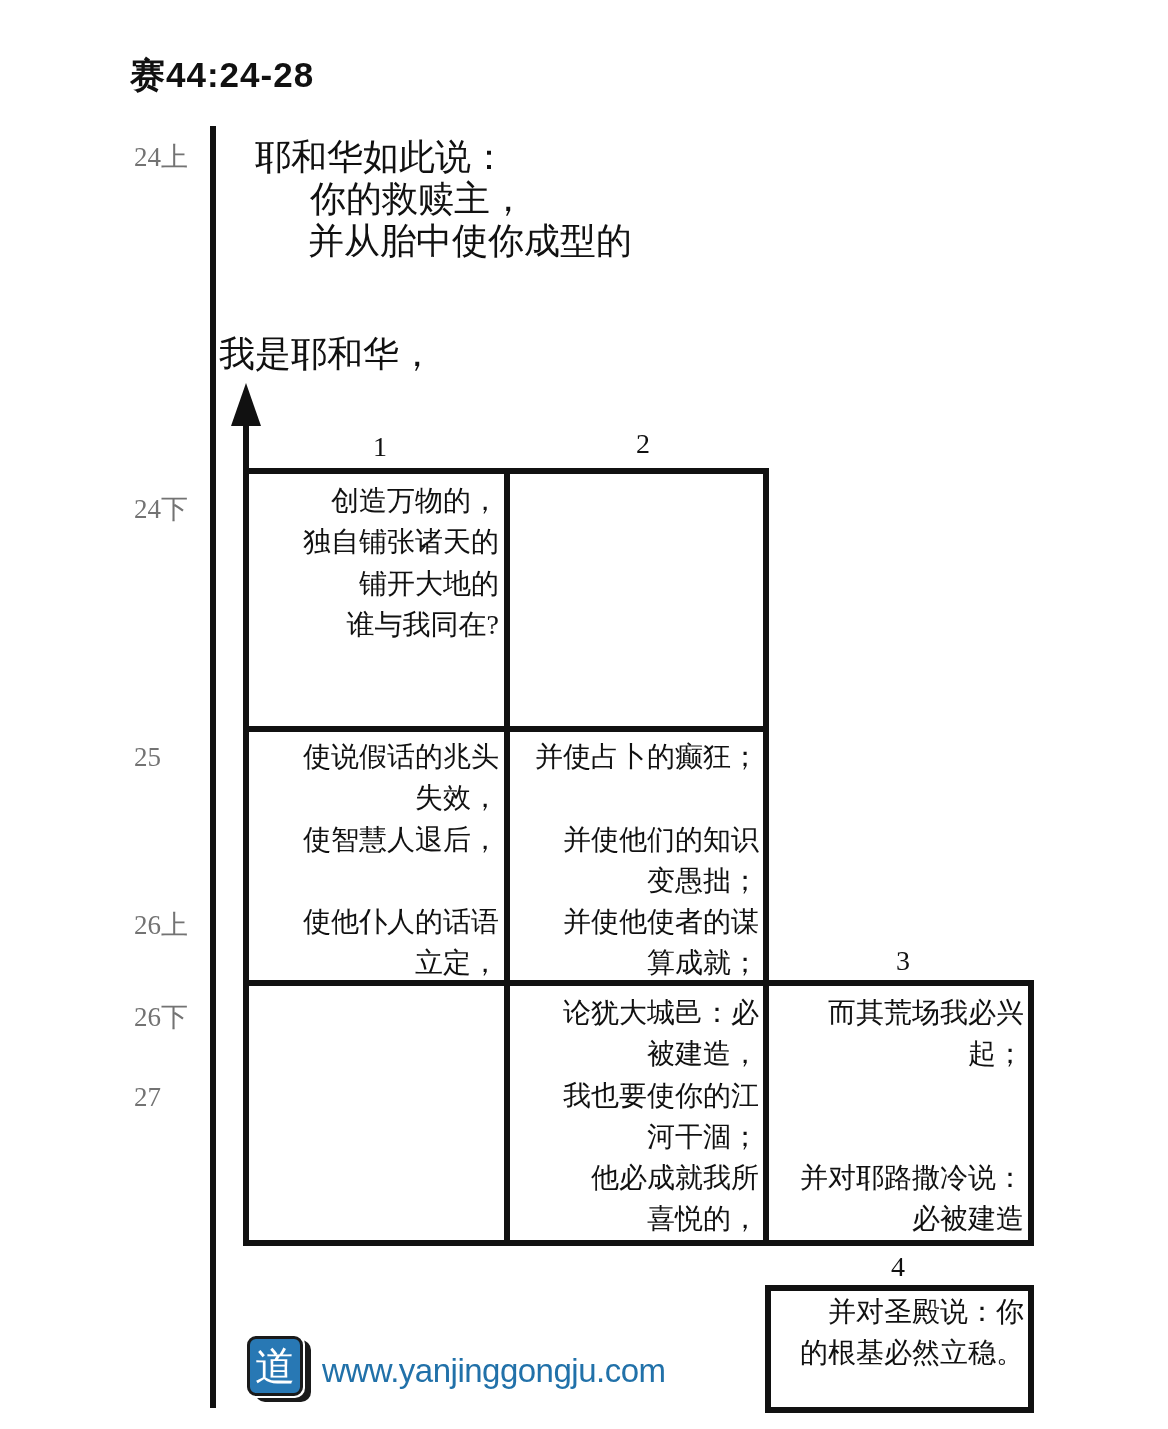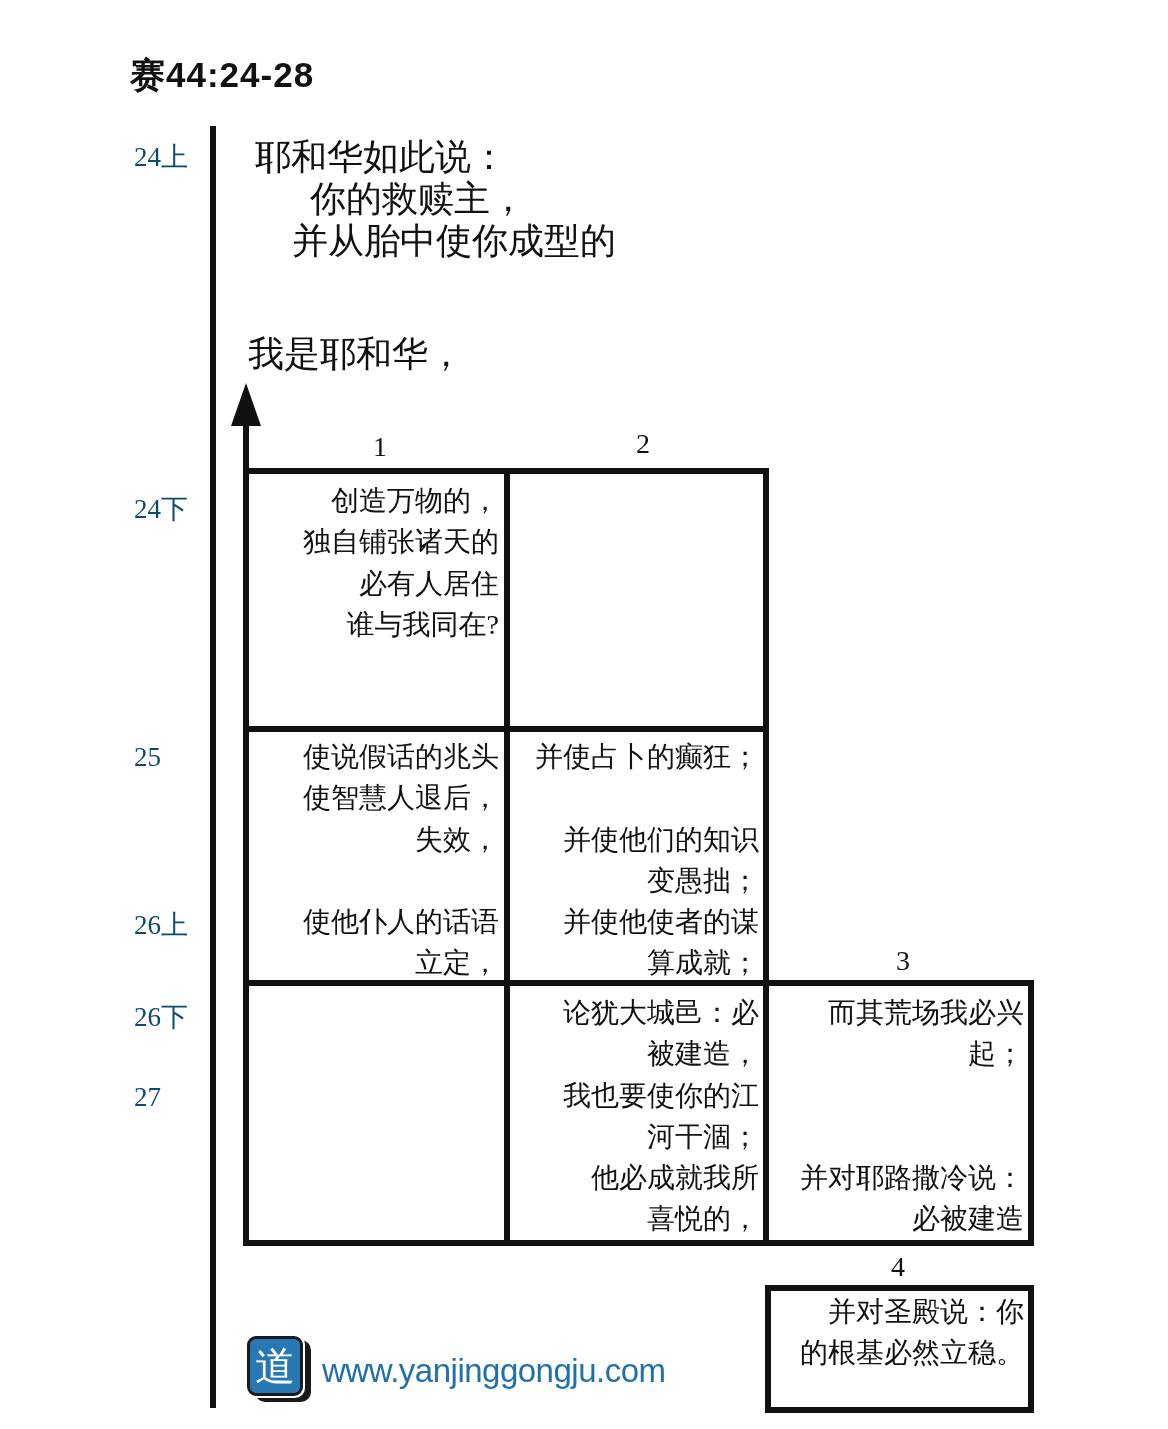--- a/index.html
+++ b/index.html
@@ -7,21 +7,21 @@
     position:relative;width:1168px;height:1429px;background:#ffffff;
     overflow:hidden;
     font-family:"Liberation Serif","DejaVu Serif",serif;color:#111;margin-top:28px;
   }
   .title{
     position:absolute;left:130px;top:24px;
     font-family:"Liberation Sans","DejaVu Sans",sans-serif;
     font-weight:bold;font-size:35px;letter-spacing:1px;color:#111;white-space:nowrap;
   }
   .vbar{position:absolute;left:210px;top:98px;width:6px;height:1282px;background:#111;}
-  .vlabel{position:absolute;left:134px;font-size:27px;white-space:nowrap;color:#0c4a6e;}
+  .vlabel{position:absolute;left:134px;font-size:27px;white-space:nowrap;color:#737373;}
   .txt{position:absolute;font-size:36px;line-height:34px;white-space:nowrap;color:#111;}
   .collabel{position:absolute;width:30px;text-align:center;font-size:28px;color:#111;}
   .hline,.vline{position:absolute;background:#111;}
   .cell{position:absolute;font-size:28px;line-height:41.3px;white-space:nowrap;color:#111;}
   .cell .tl{height:41.3px;text-align:right;}
   .arrow-head{
     position:absolute;left:231px;top:355px;width:0;height:0;
     border-left:15px solid transparent;border-right:15px solid transparent;
     border-bottom:43px solid #111;
   }
@@ -53,22 +53,22 @@
 
   <div class="vlabel" style="top:111px">24上</div>
   <div class="vlabel" style="top:463px">24下</div>
   <div class="vlabel" style="top:714px">25</div>
   <div class="vlabel" style="top:879px">26上</div>
   <div class="vlabel" style="top:971px">26下</div>
   <div class="vlabel" style="top:1054px">27</div>
 
   <div class="txt" style="left:255px;top:112px">耶和华如此说：</div>
   <div class="txt" style="left:310px;top:154px">你的救赎主，</div>
-  <div class="txt" style="left:292px;top:196px">并从胎中使你成型的</div>
-  <div class="txt" style="left:248px;top:309px">我是耶和华，</div>
+  <div class="txt" style="left:308px;top:196px">并从胎中使你成型的</div>
+  <div class="txt" style="left:219px;top:309px">我是耶和华，</div>
 
   <div class="arrow-head"></div>
   <div class="arrow-stem"></div>
 
   <div class="collabel" style="left:365px;top:403px">1</div>
   <div class="collabel" style="left:628px;top:400px">2</div>
   <div class="collabel" style="left:888px;top:917px">3</div>
   <div class="collabel" style="left:883px;top:1223px">4</div>
 
   <div class="hline" style="left:243px;top:440px;width:526px;height:6px"></div>
@@ -81,28 +81,28 @@
   <div class="vline" style="left:1028px;top:952px;width:6px;height:266px"></div>
 
   <div class="hline" style="left:765px;top:1257px;width:269px;height:6px"></div>
   <div class="hline" style="left:765px;top:1379px;width:269px;height:6px"></div>
   <div class="vline" style="left:765px;top:1257px;width:6px;height:128px"></div>
   <div class="vline" style="left:1028px;top:1257px;width:6px;height:128px"></div>
 
   <div class="cell" style="left:259px;top:452px;width:240px">
       <div class="tl">创造万物的，</div>
       <div class="tl">独自铺张诸天的</div>
-      <div class="tl">必有人居住</div>
+      <div class="tl">铺开大地的</div>
       <div class="tl">谁与我同在?</div>
     </div>
   <div class="cell" style="left:519px;top:452px;width:240px"></div>
   <div class="cell" style="left:259px;top:708px;width:240px">
       <div class="tl">使说假话的兆头</div>
+      <div class="tl">失效，</div>
       <div class="tl">使智慧人退后，</div>
-      <div class="tl">失效，</div>
       <div class="tl">&nbsp;</div>
       <div class="tl">使他仆人的话语</div>
       <div class="tl">立定，</div>
     </div>
   <div class="cell" style="left:519px;top:708px;width:240px">
       <div class="tl">并使占卜的癫狂；</div>
       <div class="tl">&nbsp;</div>
       <div class="tl">并使他们的知识</div>
       <div class="tl">变愚拙；</div>
       <div class="tl">并使他使者的谋</div>

